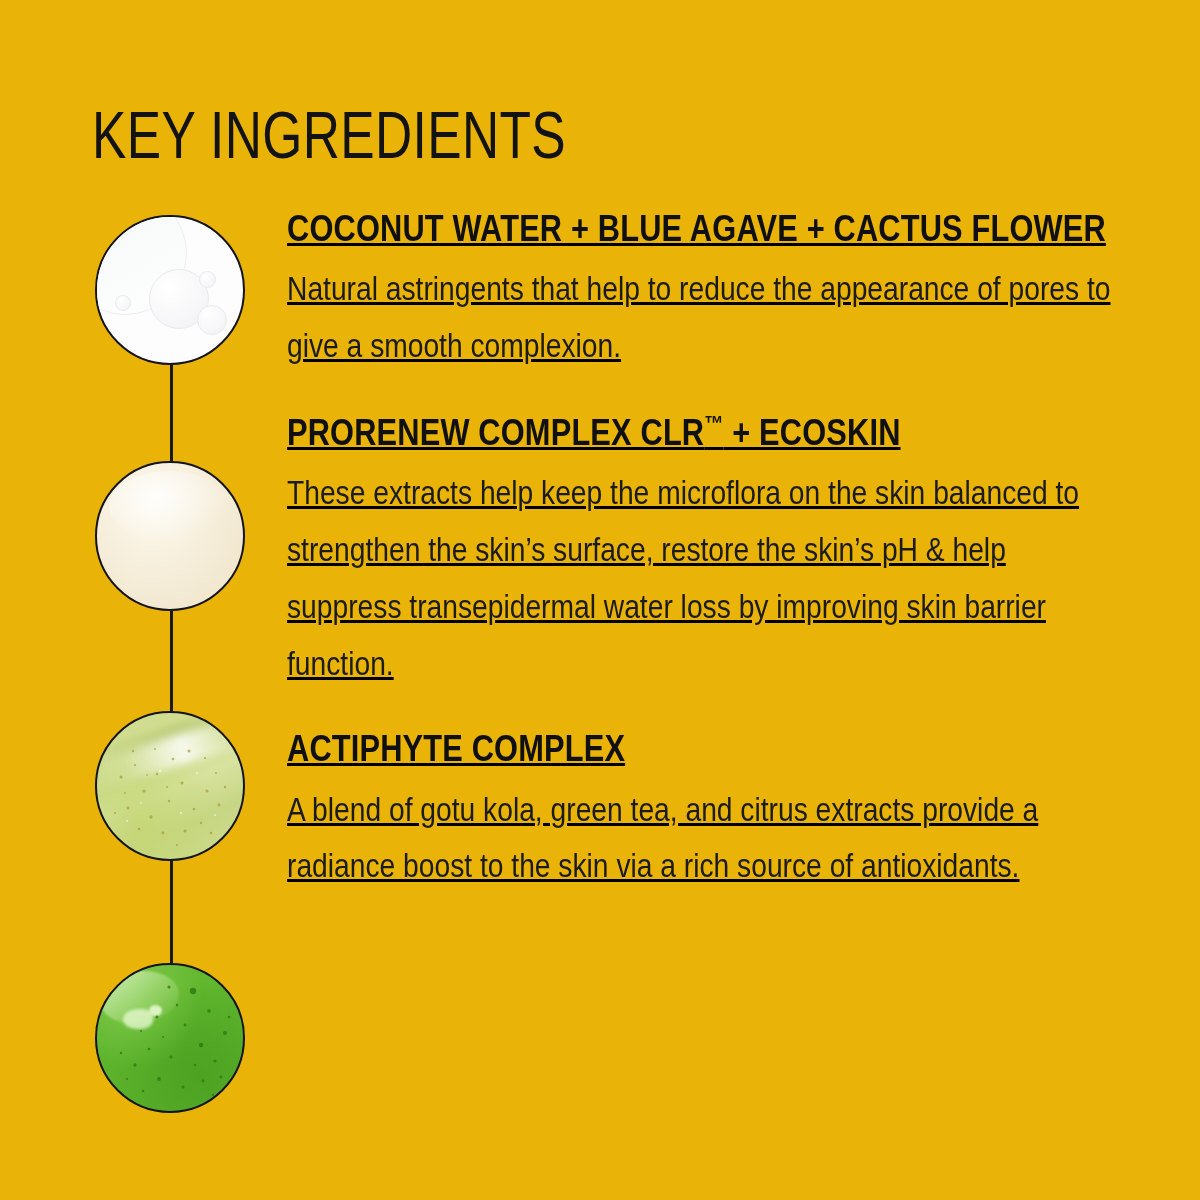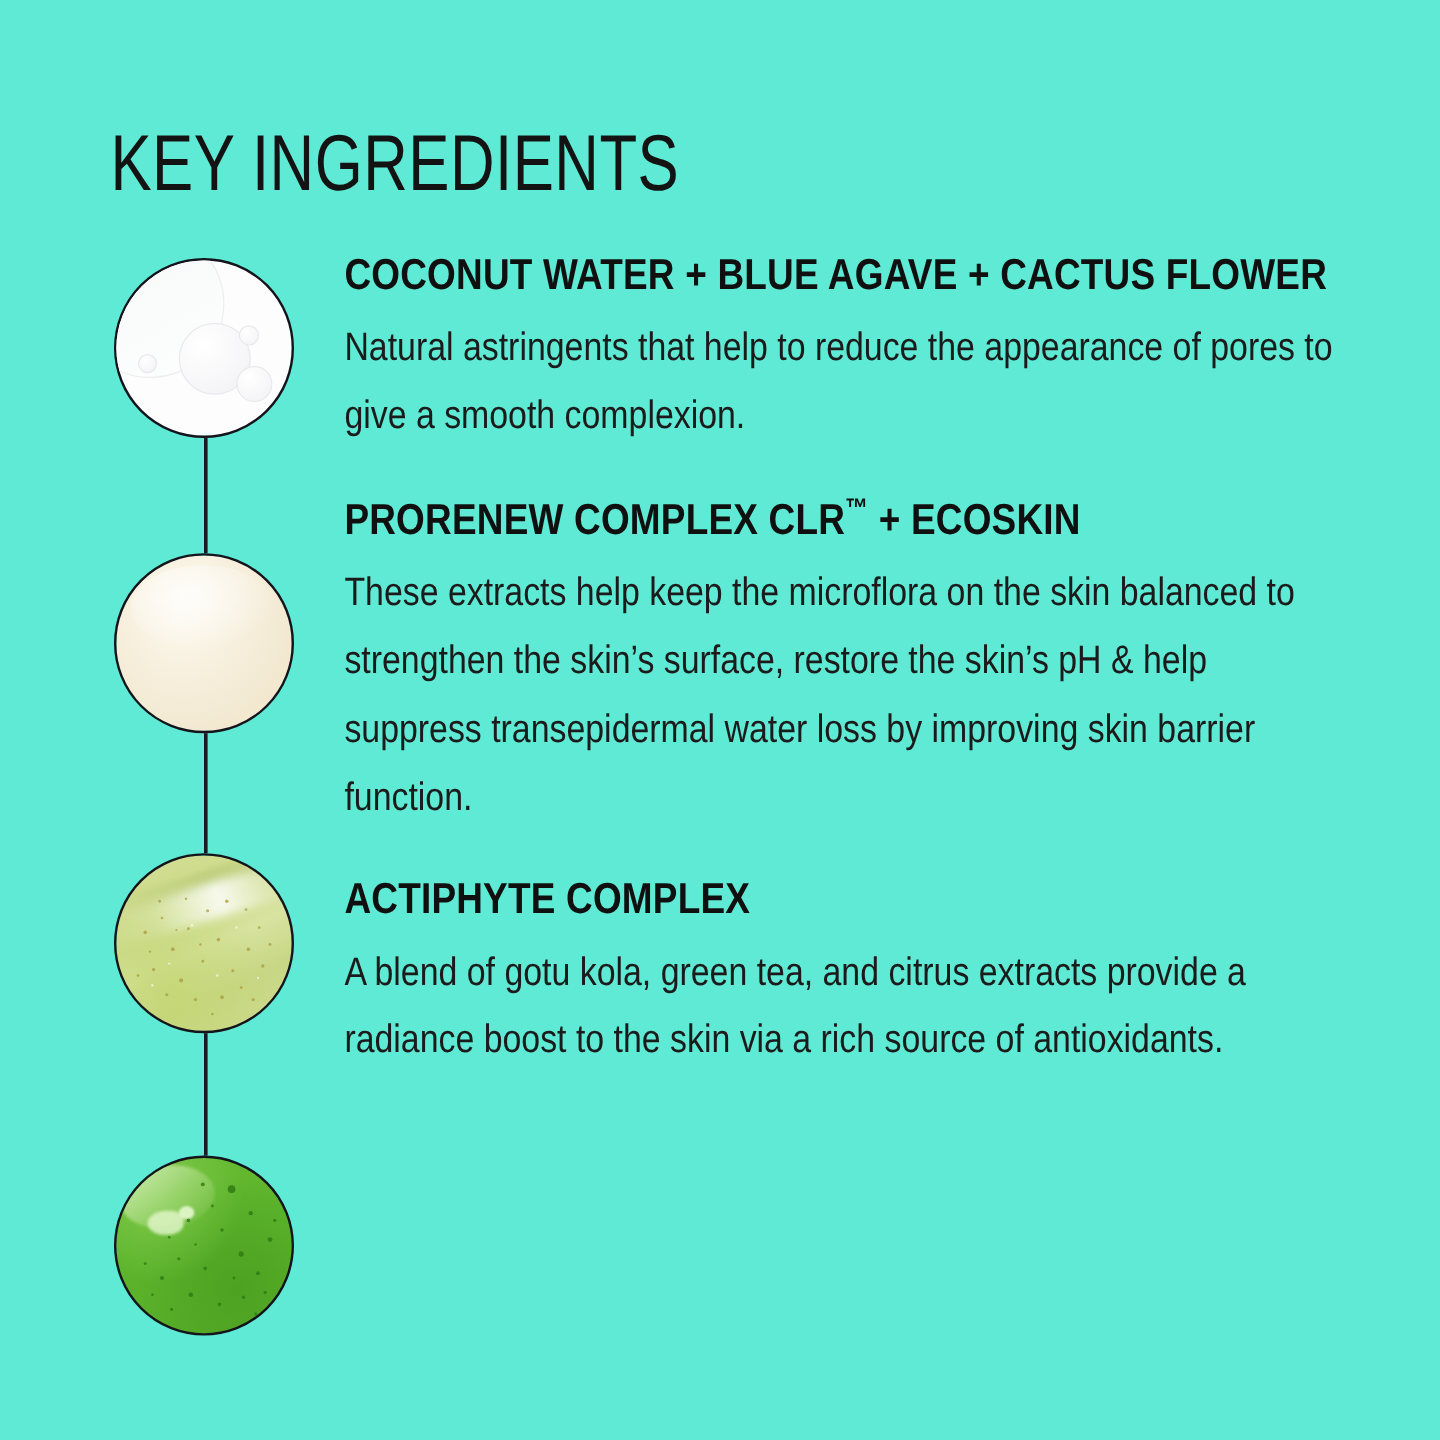--- a/index.html
+++ b/index.html
@@ -11,21 +11,21 @@
     height: 1200px;
     background: #f1f1f1;
     font-family: "Liberation Sans", sans-serif;
     overflow: hidden;
     position: relative;
   }
   #page {
     position: relative;
     width: 1200px;
     height: 1200px;
-    background: #5eead4;
+    background: #eab308;
   }
 
   
   #page-title {
     position: absolute;
     left: 92px;
     top: 58px;
     font-family: "Liberation Sans Narrow", "Liberation Sans", sans-serif;
     font-size: 66px;
     line-height: 1;
@@ -154,21 +154,21 @@
     filter: blur(.8px);
   }
 
   
   #content {
     position: absolute;
     left: 287px;
     top: 208px;
     width: 836px;
   }
-  .entry { margin-bottom: 36px; }
+  .entry { margin-bottom: 36px; text-decoration: underline; }
   .entry:last-child { margin-bottom: 0; }
   .entry-heading {
     font-family: "Liberation Sans Narrow", "Liberation Sans", sans-serif;
     font-size: 36px;
     font-weight: 700;
     color: #101010;
     letter-spacing: 0.2px;
     line-height: 1.18;
     margin: 0 0 11px 0;
     transform: scaleX(0.855);

